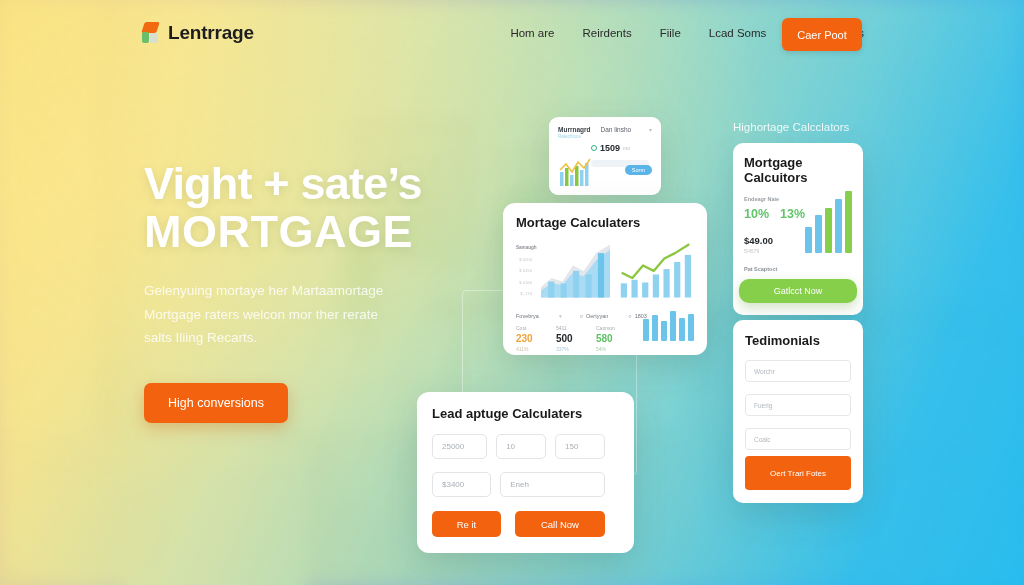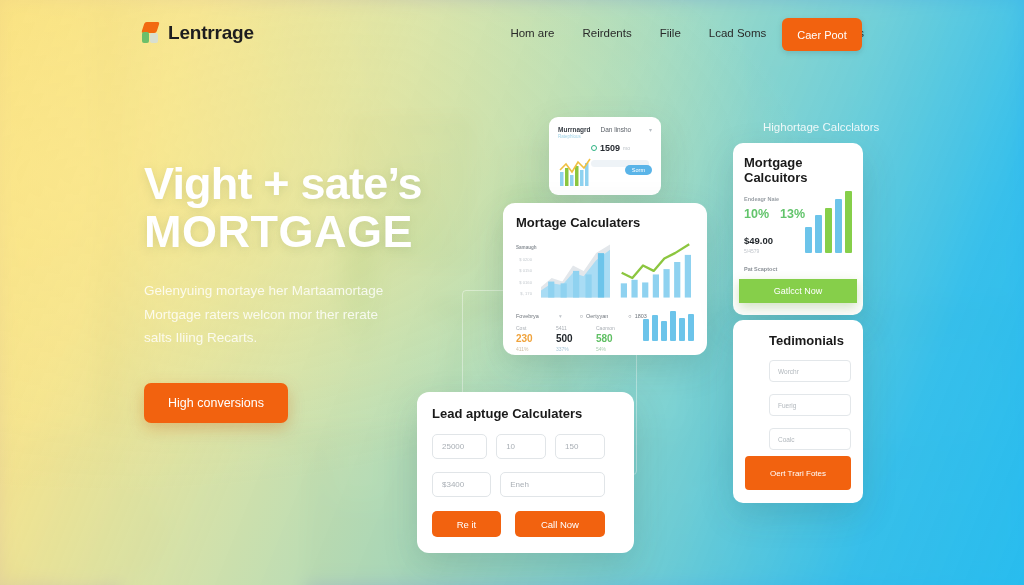--- a/index.html
+++ b/index.html
@@ -160,30 +160,30 @@
   #cardC .pcts { display:flex; gap:11px; margin-top:5px; }
   #cardC .pct { font-size:12.5px; font-weight:700; color:#62c46b; }
   #cardC .amt { font-size:9.5px; font-weight:700; color:#1f2429; margin-top:14px; }
   #cardC .amtsub { font-size:5px; color:#c0c5cb; margin-top:2px; }
   #cardC .foot { font-size:5.5px; color:#8b9197; margin-top:12px; font-weight:700; }
   #cardC .bars { position:absolute; right:11px; top:48px; display:flex; gap:3px; align-items:flex-end; height:62px; }
   #cardC .bars i { width:7px; border-radius:1px; display:block; }
 
   .greenbtn {
     position:absolute; left:739px; top:279px; width:118px; height:24px; background:#86cf4a;
-    border:none; border-radius:0; color:#fff; font-size:9px; cursor:pointer; z-index:36;
+    border:none; border-radius:10px; color:#fff; font-size:9px; cursor:pointer; z-index:36;
     box-shadow:0 4px 12px rgba(90,150,40,.28);
   }
 
   .overline {
-    position:absolute; left:733px; top:121px; font-size:11.5px; color:rgba(255,255,255,.88); z-index:31;margin-left:30px;
-  }
-
-  
-  #cardD { left:733px; top:320px; width:130px; height:183px; border-radius:10px;padding-left:24px; }
+    position:absolute; left:733px; top:121px; font-size:11.5px; color:rgba(255,255,255,.88); z-index:31;
+  }
+
+  
+  #cardD { left:733px; top:320px; width:130px; height:183px; border-radius:10px; }
   #cardD .inner { padding:13px 12px 0 12px; }
   #cardD .fld {
     height:22px; border:1px solid #e3e7ea; border-radius:4px; margin-top:12px;
     display:flex; align-items:center; padding-left:8px; font-size:6.5px; color:#b2b8bd; background:#fff;
   }
   #cardD .orangebtn {
     position:absolute; left:12px; bottom:13px; width:106px; height:34px; background:#f2620f;
     border:none; border-radius:4px; color:#fff; font-size:8px; cursor:pointer;
   }
 

